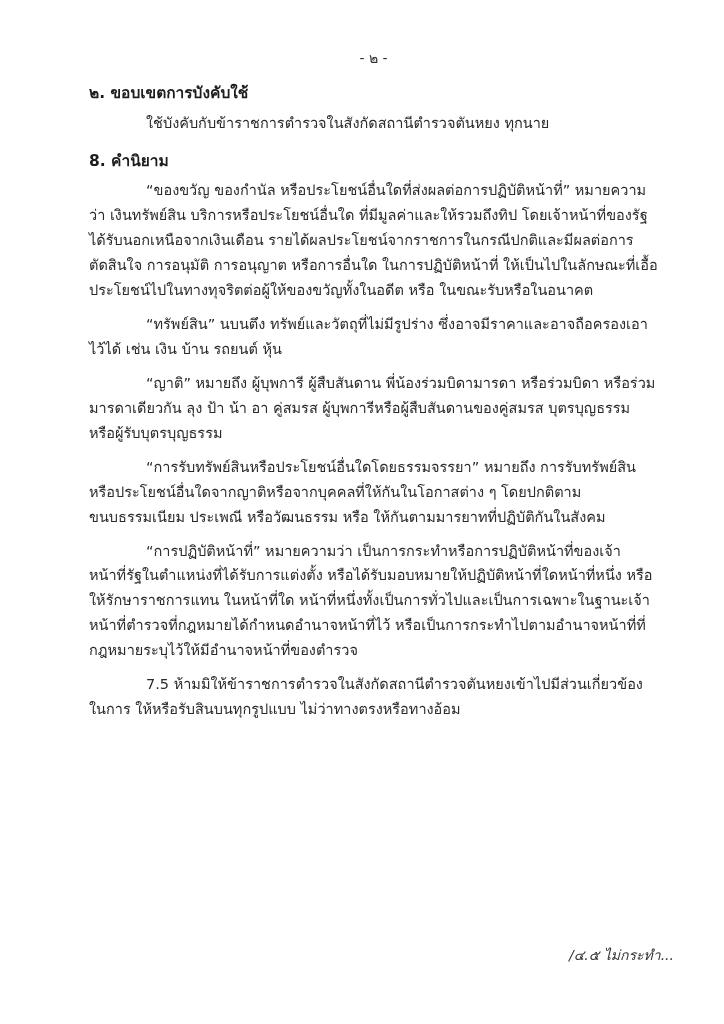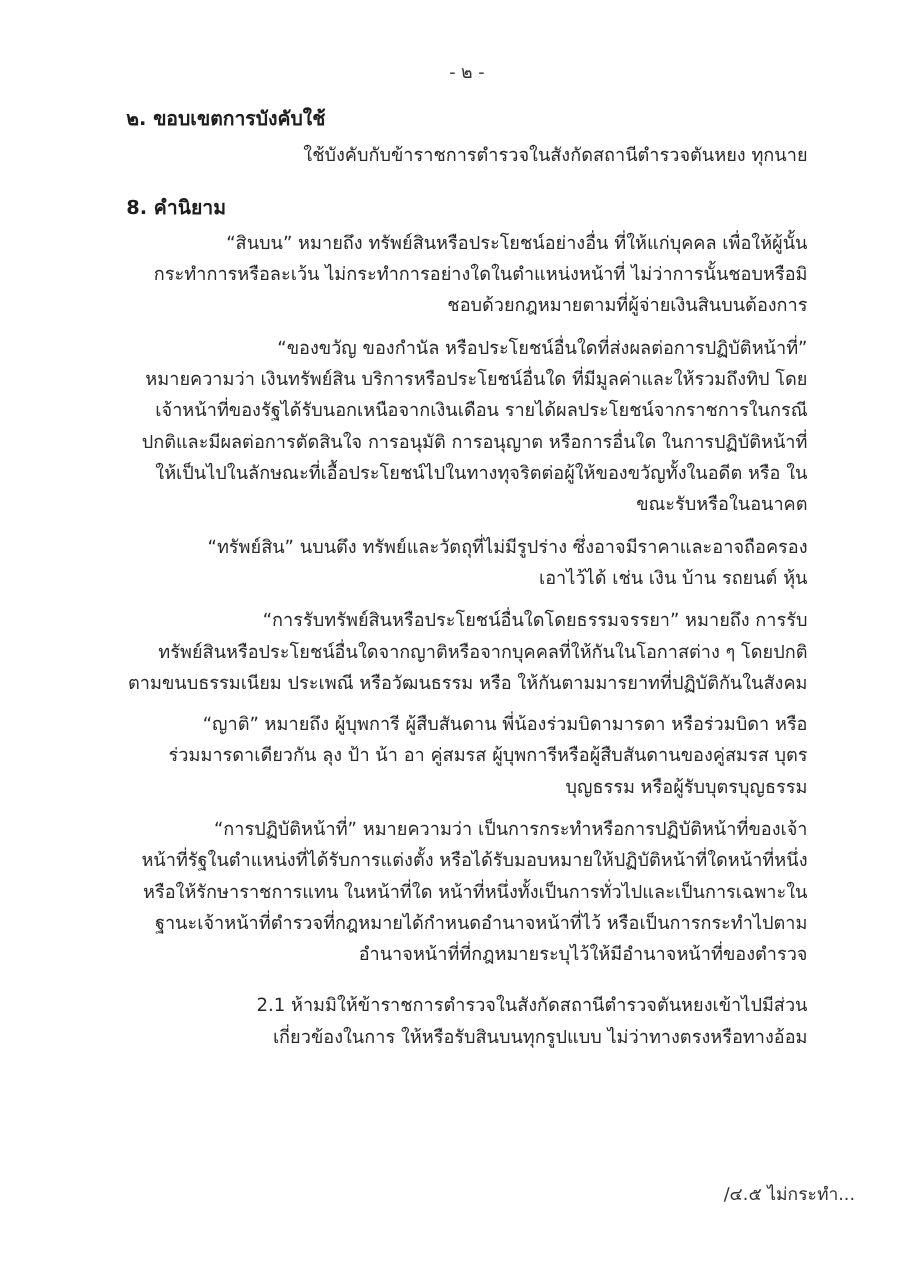--- a/index.html
+++ b/index.html
@@ -23,61 +23,61 @@
     text-align: center;
     font-size: 14px;
     line-height: 1.2;
     margin-bottom: 14px;
     color: #333333;
   }
   .doc-body {
     font-size: 14.5px;
     line-height: 1.72;
   }
-  .doc-section { margin: 16px; }
+  .doc-section { margin: 4px; }
   .doc-section .section-heading {
     font-size: 15.5px;
     font-weight: bold;
     color: #1d1d1d;
     margin: 13px 0 5px 0;
     line-height: 1.6;
   }
   .doc-section p.body-paragraph {
     margin: 0 0 9px 0;
     text-indent: 57px;
-    text-align: right;
+    text-align: left;
     color: #2a2a2a;
   }
   .continuation-note {
     position: absolute;
-    right: 40px;
+    right: 50px;
     bottom: 58px;
     font-size: 14px;
     color: #333333;
+    font-style: italic;
   }
 </style>
 </head>
 <body>
 
 <div class="page">
   <div class="page-number">- ๒ -</div>
 
   <div class="doc-body" id="doc-body">
       <div class="doc-section">
         <div class="section-heading">๒. ขอบเขตการบังคับใช้</div>
         <p class="body-paragraph">ใช้บังคับกับข้าราชการตำรวจในสังกัดสถานีตำรวจตันหยง ทุกนาย</p>
       </div>
       <div class="doc-section">
         <div class="section-heading">8. คำนิยาม</div>
-        <p class="body-paragraph">“สินบน” หมายถึง ทรัพย์สินหรือประโยชน์อย่างอื่น ที่ให้แก่บุคคล เพื่อให้ผู้นั้นกระทำการหรือละเว้น ไม่กระทำการอย่างใดในตำแหน่งหน้าที่ ไม่ว่าการนั้นชอบหรือมิชอบด้วยกฎหมายตามที่ผู้จ่ายเงินสินบนต้องการ</p>
         <p class="body-paragraph">“ของขวัญ ของกำนัล หรือประโยชน์อื่นใดที่ส่งผลต่อการปฏิบัติหน้าที่” หมายความว่า เงินทรัพย์สิน บริการหรือประโยชน์อื่นใด ที่มีมูลค่าและให้รวมถึงทิป โดยเจ้าหน้าที่ของรัฐได้รับนอกเหนือจากเงินเดือน รายได้ผลประโยชน์จากราชการในกรณีปกติและมีผลต่อการตัดสินใจ การอนุมัติ การอนุญาต หรือการอื่นใด ในการปฏิบัติหน้าที่ ให้เป็นไปในลักษณะที่เอื้อประโยชน์ไปในทางทุจริตต่อผู้ให้ของขวัญทั้งในอดีต หรือ ในขณะรับหรือในอนาคต</p>
         <p class="body-paragraph">“ทรัพย์สิน” นบนตึง ทรัพย์และวัตถุที่ไม่มีรูปร่าง ซึ่งอาจมีราคาและอาจถือครองเอาไว้ได้ เช่น เงิน บ้าน รถยนต์ หุ้น</p>
+        <p class="body-paragraph">“ญาติ” หมายถึง ผู้บุพการี ผู้สืบสันดาน พี่น้องร่วมบิดามารดา หรือร่วมบิดา หรือร่วมมารดาเดียวกัน ลุง ป้า น้า อา คู่สมรส ผู้บุพการีหรือผู้สืบสันดานของคู่สมรส บุตรบุญธรรม หรือผู้รับบุตรบุญธรรม</p>
         <p class="body-paragraph">“การรับทรัพย์สินหรือประโยชน์อื่นใดโดยธรรมจรรยา” หมายถึง การรับทรัพย์สินหรือประโยชน์อื่นใดจากญาติหรือจากบุคคลที่ให้กันในโอกาสต่าง ๆ โดยปกติตามขนบธรรมเนียม ประเพณี หรือวัฒนธรรม หรือ ให้กันตามมารยาทที่ปฏิบัติกันในสังคม</p>
-        <p class="body-paragraph">“ญาติ” หมายถึง ผู้บุพการี ผู้สืบสันดาน พี่น้องร่วมบิดามารดา หรือร่วมบิดา หรือร่วมมารดาเดียวกัน ลุง ป้า น้า อา คู่สมรส ผู้บุพการีหรือผู้สืบสันดานของคู่สมรส บุตรบุญธรรม หรือผู้รับบุตรบุญธรรม</p>
         <p class="body-paragraph">“การปฏิบัติหน้าที่” หมายความว่า เป็นการกระทำหรือการปฏิบัติหน้าที่ของเจ้าหน้าที่รัฐในตำแหน่งที่ได้รับการแต่งตั้ง หรือได้รับมอบหมายให้ปฏิบัติหน้าที่ใดหน้าที่หนึ่ง หรือให้รักษาราชการแทน ในหน้าที่ใด หน้าที่หนึ่งทั้งเป็นการทั่วไปและเป็นการเฉพาะในฐานะเจ้าหน้าที่ตำรวจที่กฎหมายได้กำหนดอำนาจหน้าที่ไว้ หรือเป็นการกระทำไปตามอำนาจหน้าที่ที่กฎหมายระบุไว้ให้มีอำนาจหน้าที่ของตำรวจ</p>
       </div>
       <div class="doc-section">
-        <p class="body-paragraph">2.1 ห้ามมิให้ข้าราชการตำรวจในสังกัดสถานีตำรวจตันหยงเข้าไปมีส่วนเกี่ยวข้องในการ ให้หรือรับสินบนทุกรูปแบบ ไม่ว่าทางตรงหรือทางอ้อม</p>
+        <p class="body-paragraph">7.5 ห้ามมิให้ข้าราชการตำรวจในสังกัดสถานีตำรวจตันหยงเข้าไปมีส่วนเกี่ยวข้องในการ ให้หรือรับสินบนทุกรูปแบบ ไม่ว่าทางตรงหรือทางอ้อม</p>
       </div>
     </div>
 
   <div class="continuation-note">/๔.๕ ไม่กระทำ...</div>
 </div>
 
 </body></html>

